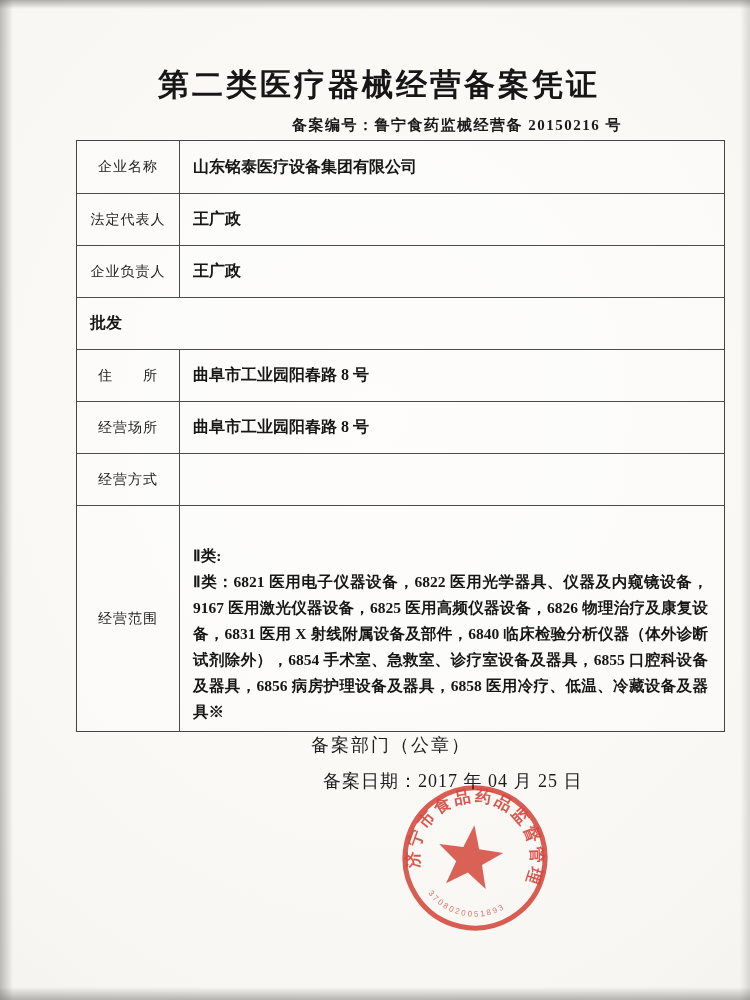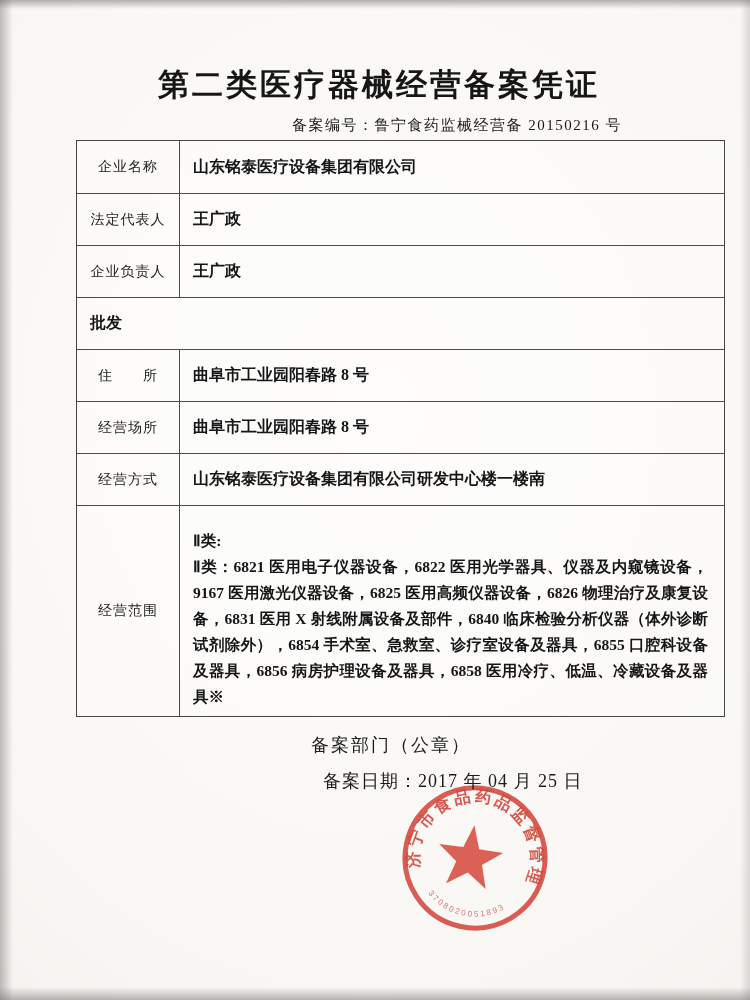--- a/index.html
+++ b/index.html
@@ -28,21 +28,21 @@
     font-weight: 700;
     letter-spacing: 3px;
     color: #161616;
     margin-left: 8px;
   }
 
   .regno {
     position: absolute;
     top: 116px; right: 128px;
     font-size: 15px;
-    font-weight: 400;
+    font-weight: 700;
     letter-spacing: 1.5px;
     color: #1a1a1a;
     white-space: nowrap;
   }
 
   .cert-table {
     position: absolute;
     left: 76px; top: 140px;
     width: 649px;
     border: 1.5px solid #454545;
@@ -74,21 +74,21 @@
     font-weight: 700;
     color: #161616;
     padding: 6px 14px 6px 13px;
     line-height: 1.4;
   }
   .cell-value.scope {
     display: block;
     padding-top: 22px;
     padding-right: 16px;
   }
-  .scope-line { font-size: 15.5px; font-weight: 700; line-height: 26px; }
+  .scope-line { font-size: 15.5px; font-weight: 700; line-height: 26px; margin-top: 15px; }
   .scope-par  {
     font-size: 15.5px; font-weight: 700; line-height: 26px;
     text-align: justify;
   }
 
   .dept-line {
     position: absolute;
     left: 311px; top: 733px;
     font-size: 18px;
     font-weight: 400;
@@ -144,21 +144,20 @@
     <div class="row">
       <div class="cell-label">住　　所</div>
       <div class="cell-value">曲阜市工业园阳春路 8 号</div>
     </div>
     <div class="row">
       <div class="cell-label">经营场所</div>
       <div class="cell-value">曲阜市工业园阳春路 8 号</div>
     </div>
     <div class="row">
       <div class="cell-label">经营方式</div>
-      <div class="cell-value">山东铭泰医疗设备集团有限公司研发中心楼一楼南</div>
     </div>
     <div class="row tall">
       <div class="cell-label">经营范围</div>
       <div class="cell-value scope">
         <p class="scope-line">Ⅱ类:</p>
         <p class="scope-par">Ⅱ类：6821 医用电子仪器设备，6822 医用光学器具、仪器及内窥镜设备，9167 医用激光仪器设备，6825 医用高频仪器设备，6826 物理治疗及康复设备，6831 医用 X 射线附属设备及部件，6840 临床检验分析仪器（体外诊断试剂除外），6854 手术室、急救室、诊疗室设备及器具，6855 口腔科设备及器具，6856 病房护理设备及器具，6858 医用冷疗、低温、冷藏设备及器具※</p>
       </div>
     </div>
   </div>
 

